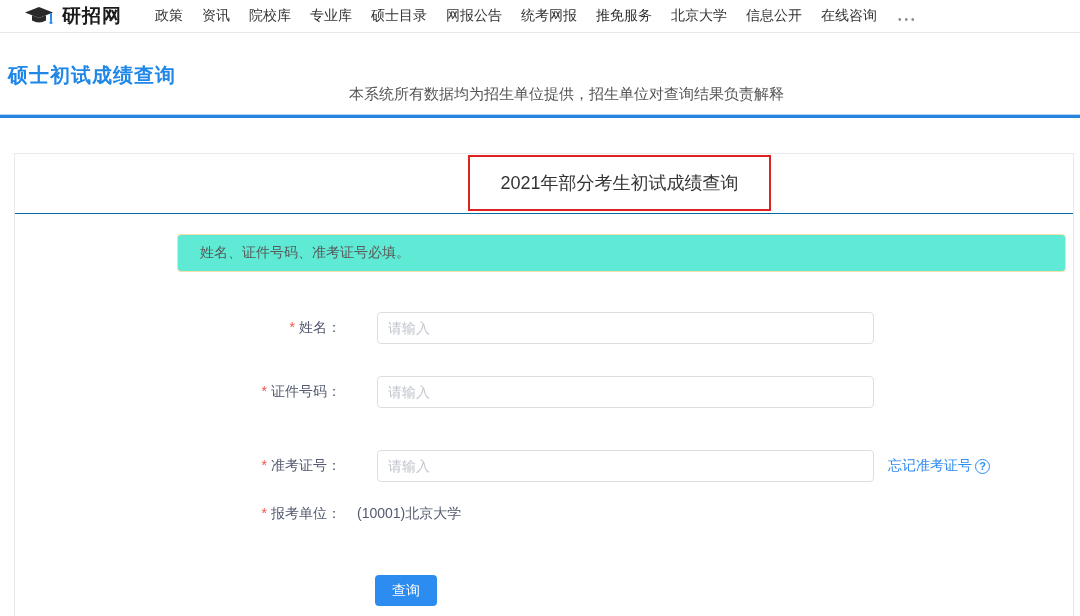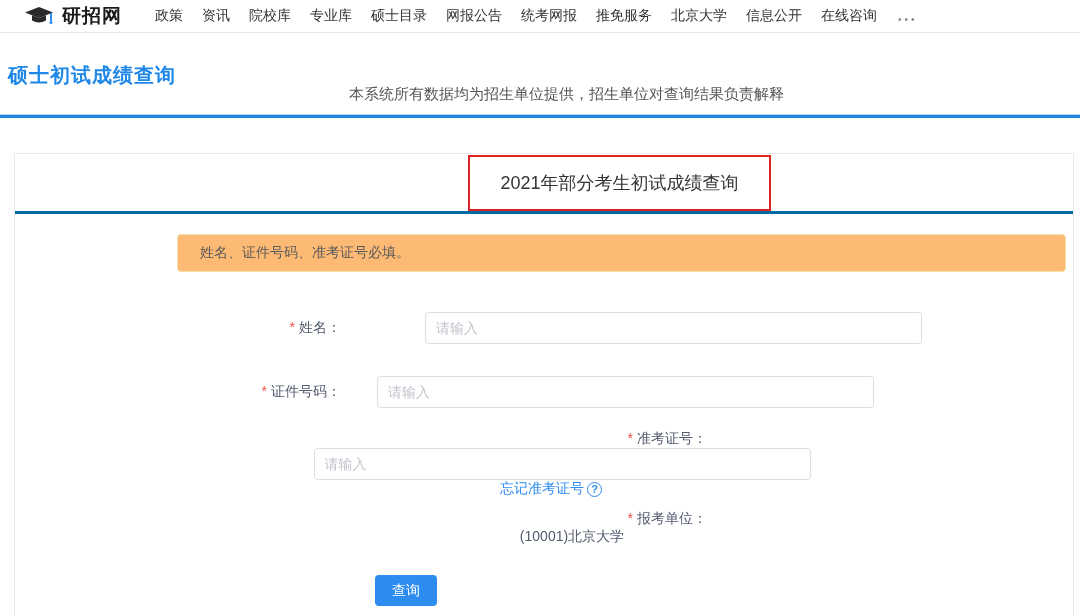--- a/index.html
+++ b/index.html
@@ -39,32 +39,32 @@
     position:absolute; top:114px; left:0; width:100%; height:4px;
     background:linear-gradient(#b5d7f5 0, #b5d7f5 1px, #2783e0 1px, #2783e0 100%);
   }
 
   
   .card {
     position:absolute; left:14px; top:153px; width:1060px; height:470px;
     background:#fff; border:1px solid #e9e9eb;
   }
   .card-header {
-    position:relative; height:60px; border-bottom:3px solid #0369a1;
+    position:relative; height:60px; border-bottom:1px solid #0369a1;
   }
   .annotation-box {
     position:absolute; left:453px; top:1px; width:303px; height:56px;
     border:2px solid #dd2222;
     display:flex; align-items:center; justify-content:center;
   }
   .card-title { font-size:18px; color:#333; }
 
   .alert {
     position:absolute; left:162px; top:80px; width:889px; height:38px;
-    background:#fdba74; border:1px solid #f3dfa8; border-radius:4px;
+    background:#5eead4; border:1px solid #f3dfa8; border-radius:4px;
     display:flex; align-items:center; padding-left:22px;
     font-size:14px; color:#5a5a5a;
   }
 
   .form-row {
     position:absolute; left:0; width:100%; height:32px;
     display:flex; align-items:center;
   }
   .flabel {
     width:326px; text-align:right;
@@ -80,21 +80,21 @@
   .finput::placeholder { color:#c0c4cc; }
   .forgot-link {
     margin-left:14px; display:flex; align-items:center; gap:3px;
     font-size:14px; color:#2d8cf0; cursor:pointer; text-decoration:none;
   }
   .help-circle {
     width:15px; height:15px; border:1px solid #2d8cf0; border-radius:50%;
     display:inline-flex; align-items:center; justify-content:center;
     font-size:11px; color:#2d8cf0; font-weight:bold;
   }
-  .static-value { margin-left:56px; font-size:14px; color:#515a6e; }
+  .static-value { margin-left:16px; font-size:14px; color:#515a6e; }
 
   .submit-btn {
     position:absolute; left:360px; top:421px; width:62px; height:31px;
     background:#2d8cf0; color:#fff; border:none; border-radius:4px;
     font-size:14px; cursor:pointer;
     font-family:"Liberation Sans","DejaVu Sans",sans-serif;
   }
 </style>
 </head>
 <body>
@@ -136,39 +136,39 @@
   <div class="card-header">
     <div class="annotation-box">
       <span class="card-title">2021年部分考生初试成绩查询</span>
     </div>
   </div>
 
   <div class="alert">
     <span>姓名、证件号码、准考证号必填。</span>
   </div>
 
-  <div class="form-row" style="top:158px;gap:48px;">
+  <div class="form-row" style="top:158px;">
     <span class="flabel"><span class="req">*</span><span>姓名：</span></span>
     <input class="finput" type="text" placeholder="请输入" style="">
   </div>
 
   <div class="form-row" style="top:222px;">
     <span class="flabel"><span class="req">*</span><span>证件号码：</span></span>
     <input class="finput" type="text" placeholder="请输入" style="">
   </div>
 
-  <div class="form-row" style="top:276px;flex-direction:column;">
+  <div class="form-row" style="top:296px;">
     <span class="flabel"><span class="req">*</span><span>准考证号：</span></span>
     <input class="finput" type="text" placeholder="请输入" style="">
     <a class="forgot-link">
       <span>忘记准考证号</span>
       <span class="help-circle">?</span>
     </a>
   </div>
 
-  <div class="form-row" style="top:356px;flex-direction:column;">
+  <div class="form-row" style="top:344px;">
     <span class="flabel"><span class="req">*</span><span>报考单位：</span></span>
     <span class="static-value">(10001)北京大学</span>
   </div>
 
   <button class="submit-btn">查询</button>
 
 </div>
 
 </body></html>

